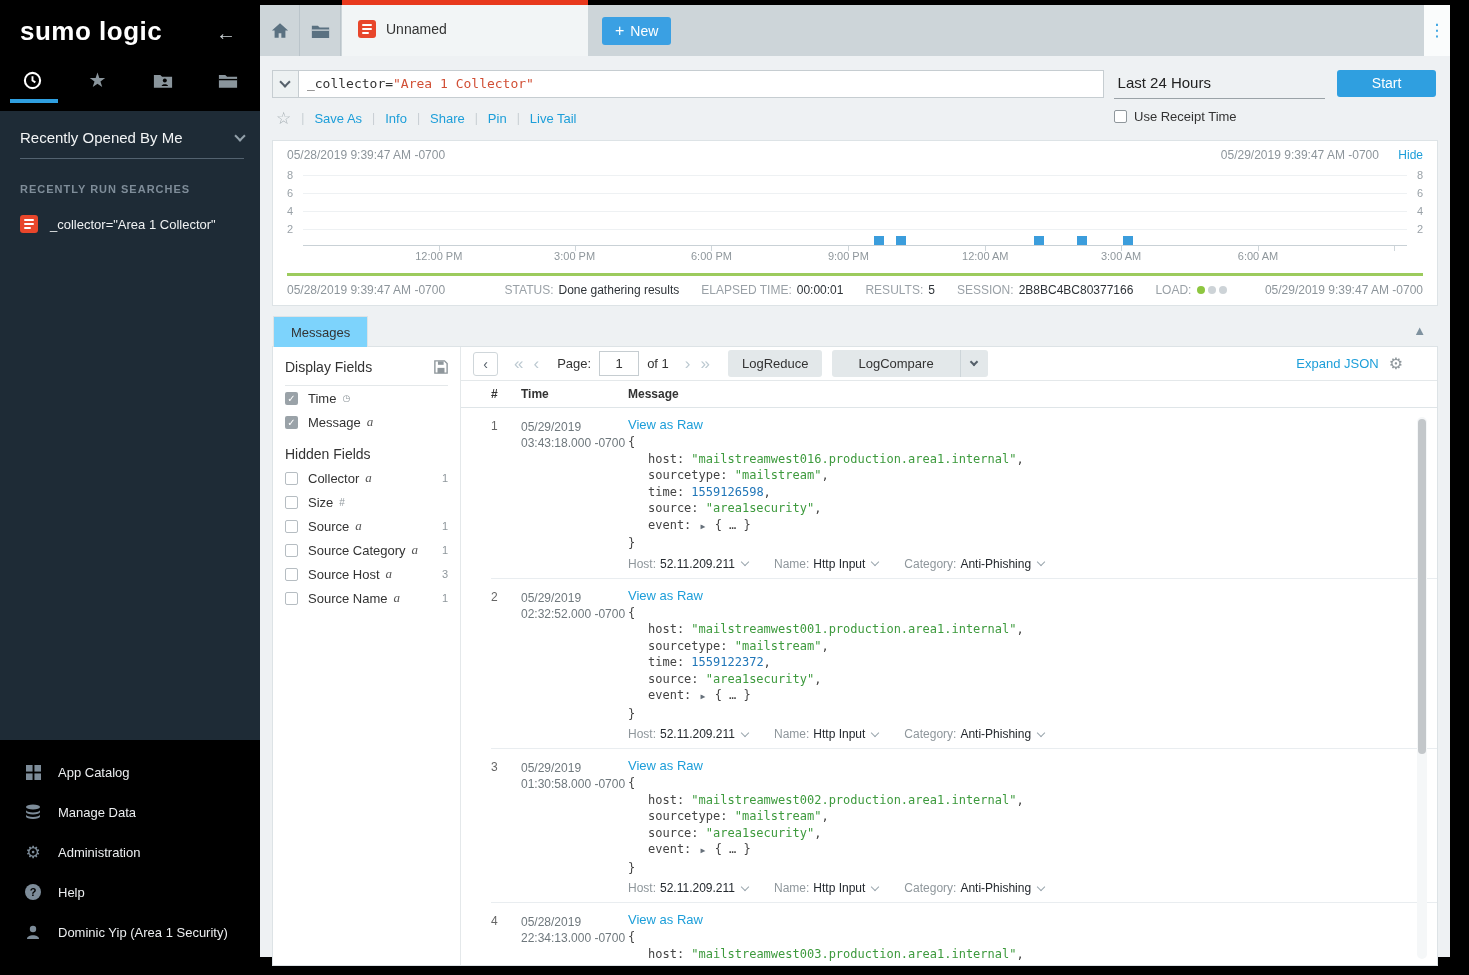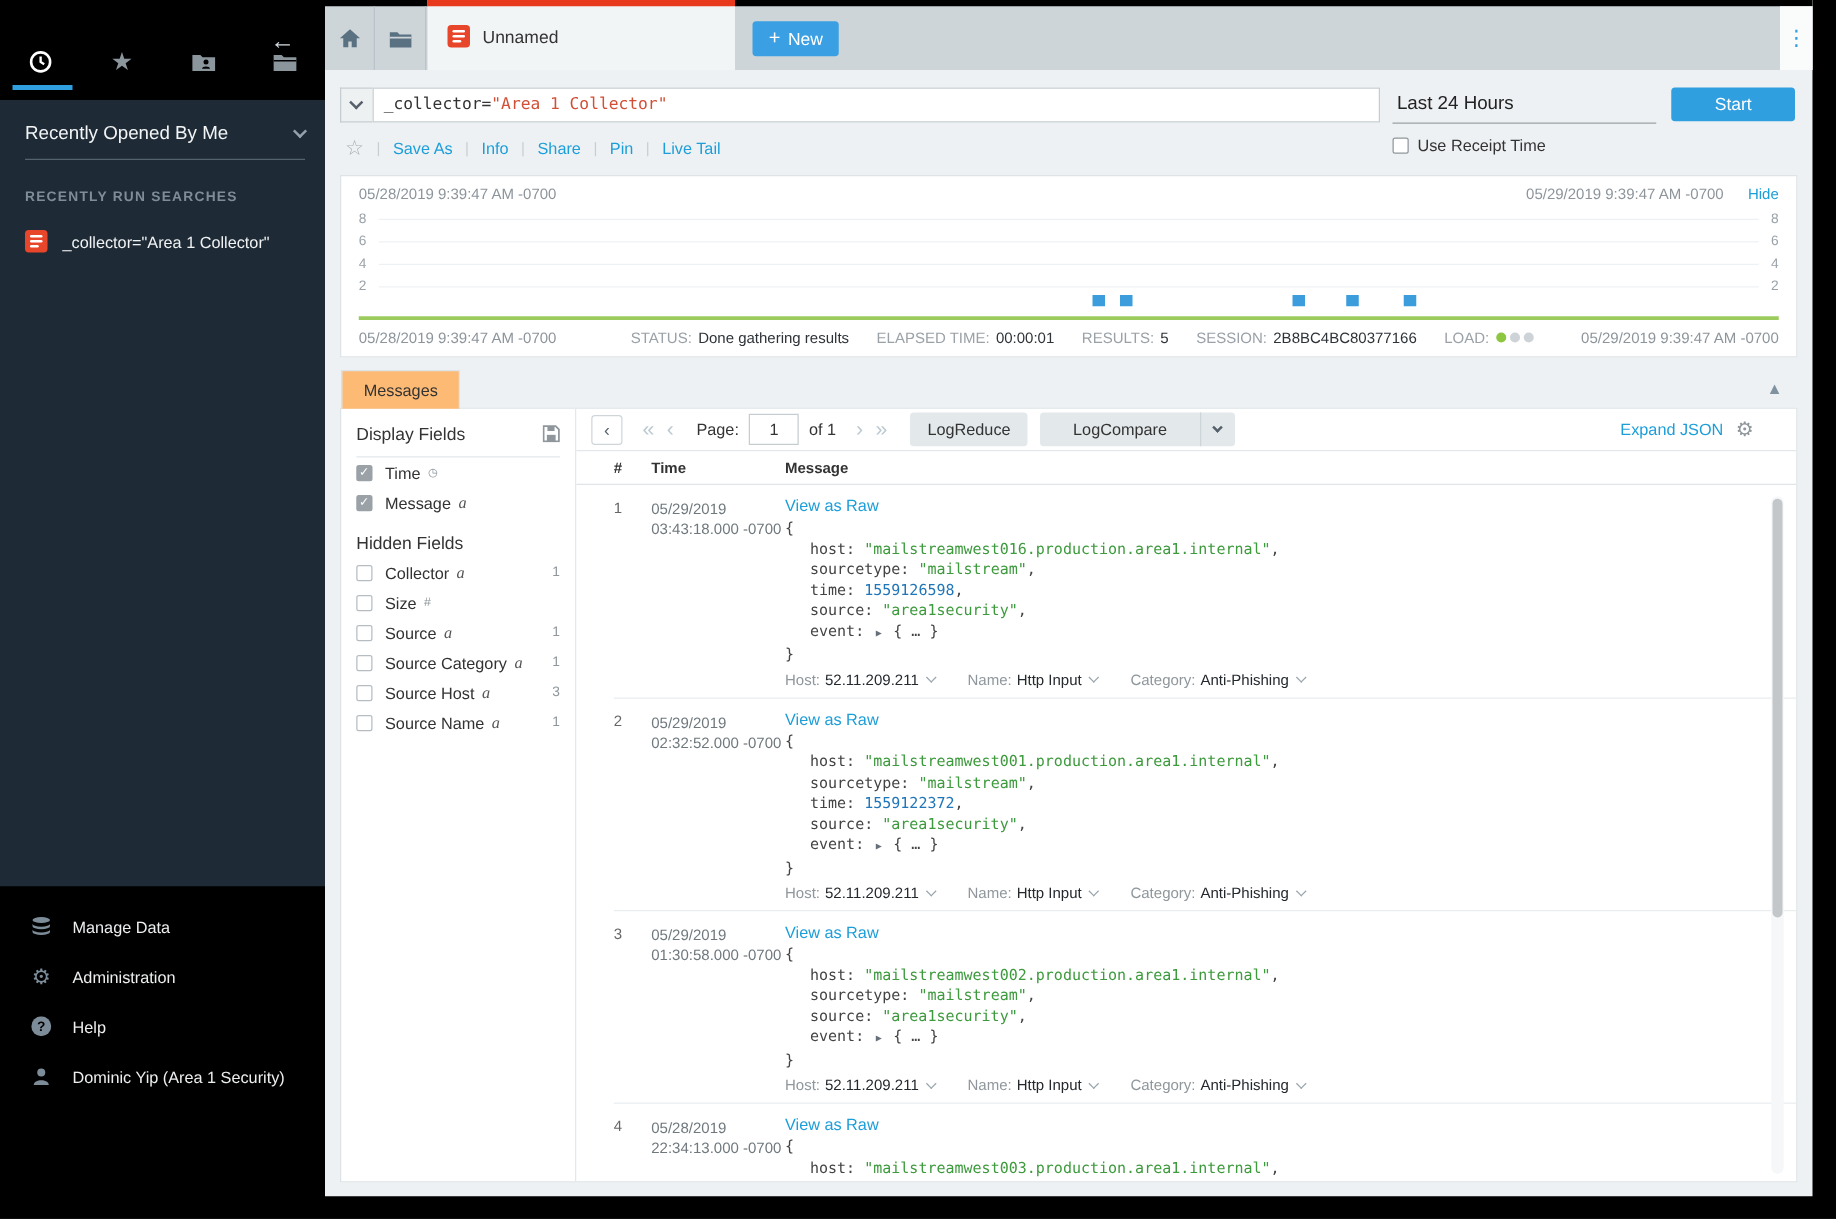--- a/index.html
+++ b/index.html
@@ -81,21 +81,21 @@
   .st-val { margin-left:5px; color:#2e3338; }
   .ts { color:#8d959b; }
   .load-dots { display:inline-flex; gap:3px; margin-left:6px; }
   .dot { width:8px; height:8px; border-radius:50%; background:#cdd3d7; }
   .dot.on { background:#8dc63f; }
   .spacer { flex:1; }
 
   
   .messages-section { margin-top:10px; position:relative; }
   .msg-tabs { height:30px; position:relative; }
-  .messages-tab { position:absolute; left:13px; top:0; height:31px; padding:0 17px; background:#fdba74; border:1px solid #dde3e6; border-bottom:none; display:flex; align-items:center; font-size:13px; color:#333; cursor:pointer; z-index:2; }
+  .messages-tab { position:absolute; left:13px; top:0; height:31px; padding:0 17px; background:#7dd3fc; border:1px solid #dde3e6; border-bottom:none; display:flex; align-items:center; font-size:13px; color:#333; cursor:pointer; z-index:2; }
   .collapse-tri { position:absolute; right:24px; top:7px; color:#7f929f; font-size:13px; cursor:pointer; }
   .msg-body { display:flex; margin-left:12px; width:1166px; height:620px; background:#fff; border:1px solid #dde3e6; }
   .fields-panel { width:188px; border-right:1px solid #e4e8ea; padding:12px 12px 0; flex:none; }
   .fp-head { display:flex; align-items:center; justify-content:space-between; padding-bottom:10px; border-bottom:1px solid #e4e8ea; }
   .fp-title { font-size:14px; color:#333; }
   .field-item { display:flex; align-items:center; height:24px; cursor:pointer; }
   .fcb { width:13px; height:13px; border-radius:2px; flex:none; }
   .fcb.checked { background:#9aa2a8; color:#fff; font-size:10px; line-height:13px; text-align:center; }
   .fcb.un { background:#fff; border:1px solid #b6bdc2; }
   .fi-label { font-size:13px; color:#333; margin-left:10px; }
@@ -144,20 +144,21 @@
   .vscroll { position:absolute; right:10px; top:70px; width:10px; bottom:6px; background:#f5f7f8; border-radius:5px; }
   .vthumb { position:absolute; left:1px; top:2px; width:8px; height:335px; background:#c3c7ca; border-radius:4px; cursor:grab; }
 
   svg { display:block; }
 </style>
 </head>
 <body>
 
 <div id="sidebar">
   <div class="logo-row">
+    <div class="logo">sumo logic</div>
     <div class="collapse-arrow">←</div>
   </div>
   <div class="nav-icons">
     <div class="nav-cell">
       <span>
         <svg width="19" height="19" viewBox="0 0 20 20">
             <circle cx="10" cy="10" r="8" fill="none" stroke="#fff" stroke-width="2.2"></circle>
             <path d="M10 5.5 V10 L13 12" fill="none" stroke="#fff" stroke-width="2"></path>
           </svg>
       </span>
@@ -193,20 +194,31 @@
     <div class="recent-item">
       <span class="log-icon">
           <i></i>
           <i></i>
           <i></i>
         </span>
       <span class="recent-label">_collector="Area 1 Collector"</span>
     </div>
   </div>
   <div class="bottom-menu">
+    <div class="bm-item">
+      <span class="bm-ic">
+        <svg width="15" height="15" viewBox="0 0 16 16">
+            <rect x="0" y="0" width="7" height="7" fill="#7d8c99"></rect>
+            <rect x="9" y="0" width="7" height="7" fill="#7d8c99"></rect>
+            <rect x="0" y="9" width="7" height="7" fill="#7d8c99"></rect>
+            <rect x="9" y="9" width="7" height="7" fill="#7d8c99"></rect>
+          </svg>
+      </span>
+      <span>App Catalog</span>
+    </div>
     <div class="bm-item">
       <span class="bm-ic">
         <svg width="16" height="16" viewBox="0 0 16 16">
             <ellipse cx="8" cy="3" rx="7" ry="2.4" fill="#7d8c99"></ellipse>
             <path d="M1 6 a7 2.4 0 0 0 14 0 v2 a7 2.4 0 0 1 -14 0 Z" fill="#7d8c99"></path>
             <path d="M1 10.5 a7 2.4 0 0 0 14 0 v2 a7 2.4 0 0 1 -14 0 Z" fill="#7d8c99"></path>
           </svg>
       </span>
       <span>Manage Data</span>
     </div>
@@ -321,20 +333,37 @@
         <div class="gl" style="top: 8px;"></div>
         <div class="yl left" style="top: 2px;">8</div>
         <div class="yl right" style="top: 2px;">8</div>
         <div class="bars">
           <div class="hbar" title="~10:04 PM : 1" style="left: 51.7%; background: rgb(59, 157, 220);"></div>
           <div class="hbar" title="~10:33 PM : 1" style="left: 53.7%; background: rgb(59, 157, 220);"></div>
           <div class="hbar" title="~1:31 AM : 1" style="left: 66.2%; background: rgb(59, 157, 220);"></div>
           <div class="hbar" title="~2:33 AM : 1" style="left: 70.1%; background: rgb(59, 157, 220);"></div>
           <div class="hbar" title="~3:43 AM : 1" style="left: 74.3%; background: rgb(59, 157, 220);"></div>
         </div>
+      </div>
+    <div class="xaxis" id="xaxis">
+        <div class="tm" style="left: 12.3%;"></div>
+        <div class="xt" style="left: 12.3%;">12:00 PM</div>
+        <div class="tm" style="left: 24.6%;"></div>
+        <div class="xt" style="left: 24.6%;">3:00 PM</div>
+        <div class="tm" style="left: 37%;"></div>
+        <div class="xt" style="left: 37%;">6:00 PM</div>
+        <div class="tm" style="left: 49.4%;"></div>
+        <div class="xt" style="left: 49.4%;">9:00 PM</div>
+        <div class="tm" style="left: 61.8%;"></div>
+        <div class="xt" style="left: 61.8%;">12:00 AM</div>
+        <div class="tm" style="left: 74.1%;"></div>
+        <div class="xt" style="left: 74.1%;">3:00 AM</div>
+        <div class="tm" style="left: 86.5%;"></div>
+        <div class="xt" style="left: 86.5%;">6:00 AM</div>
+        <div class="tm" style="left: 98.8%;"></div>
       </div>
     <div class="progress"></div>
     <div class="status-row">
       <span class="ts">05/28/2019 9:39:47 AM -0700</span>
       <span class="spacer"></span>
       <span class="st-lab">STATUS:</span>
       <span class="st-val">Done gathering results</span>
       <span class="st-lab">ELAPSED TIME:</span>
       <span class="st-val">00:00:01</span>
       <span class="st-lab">RESULTS:</span>

